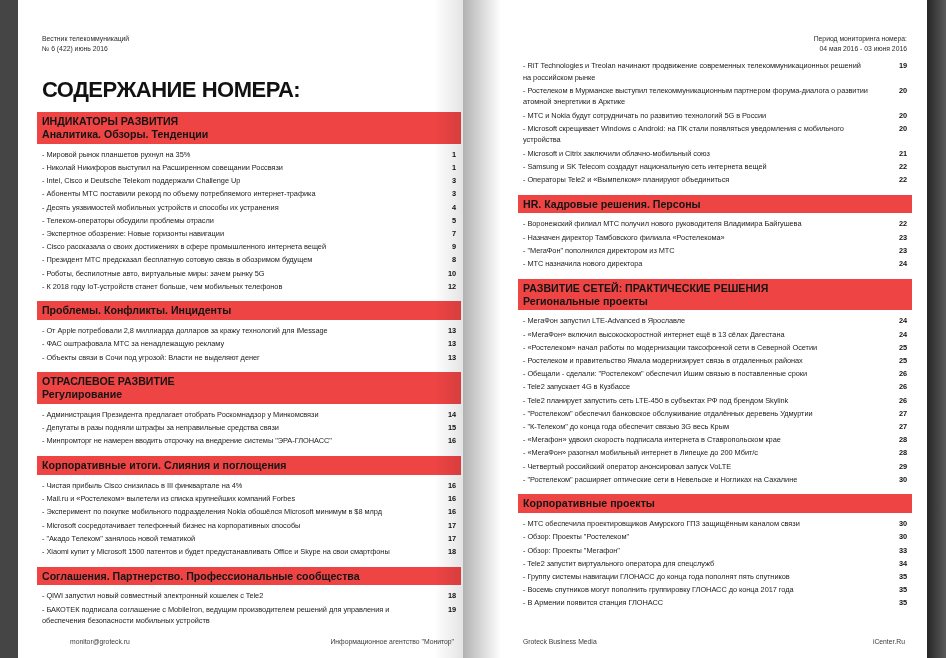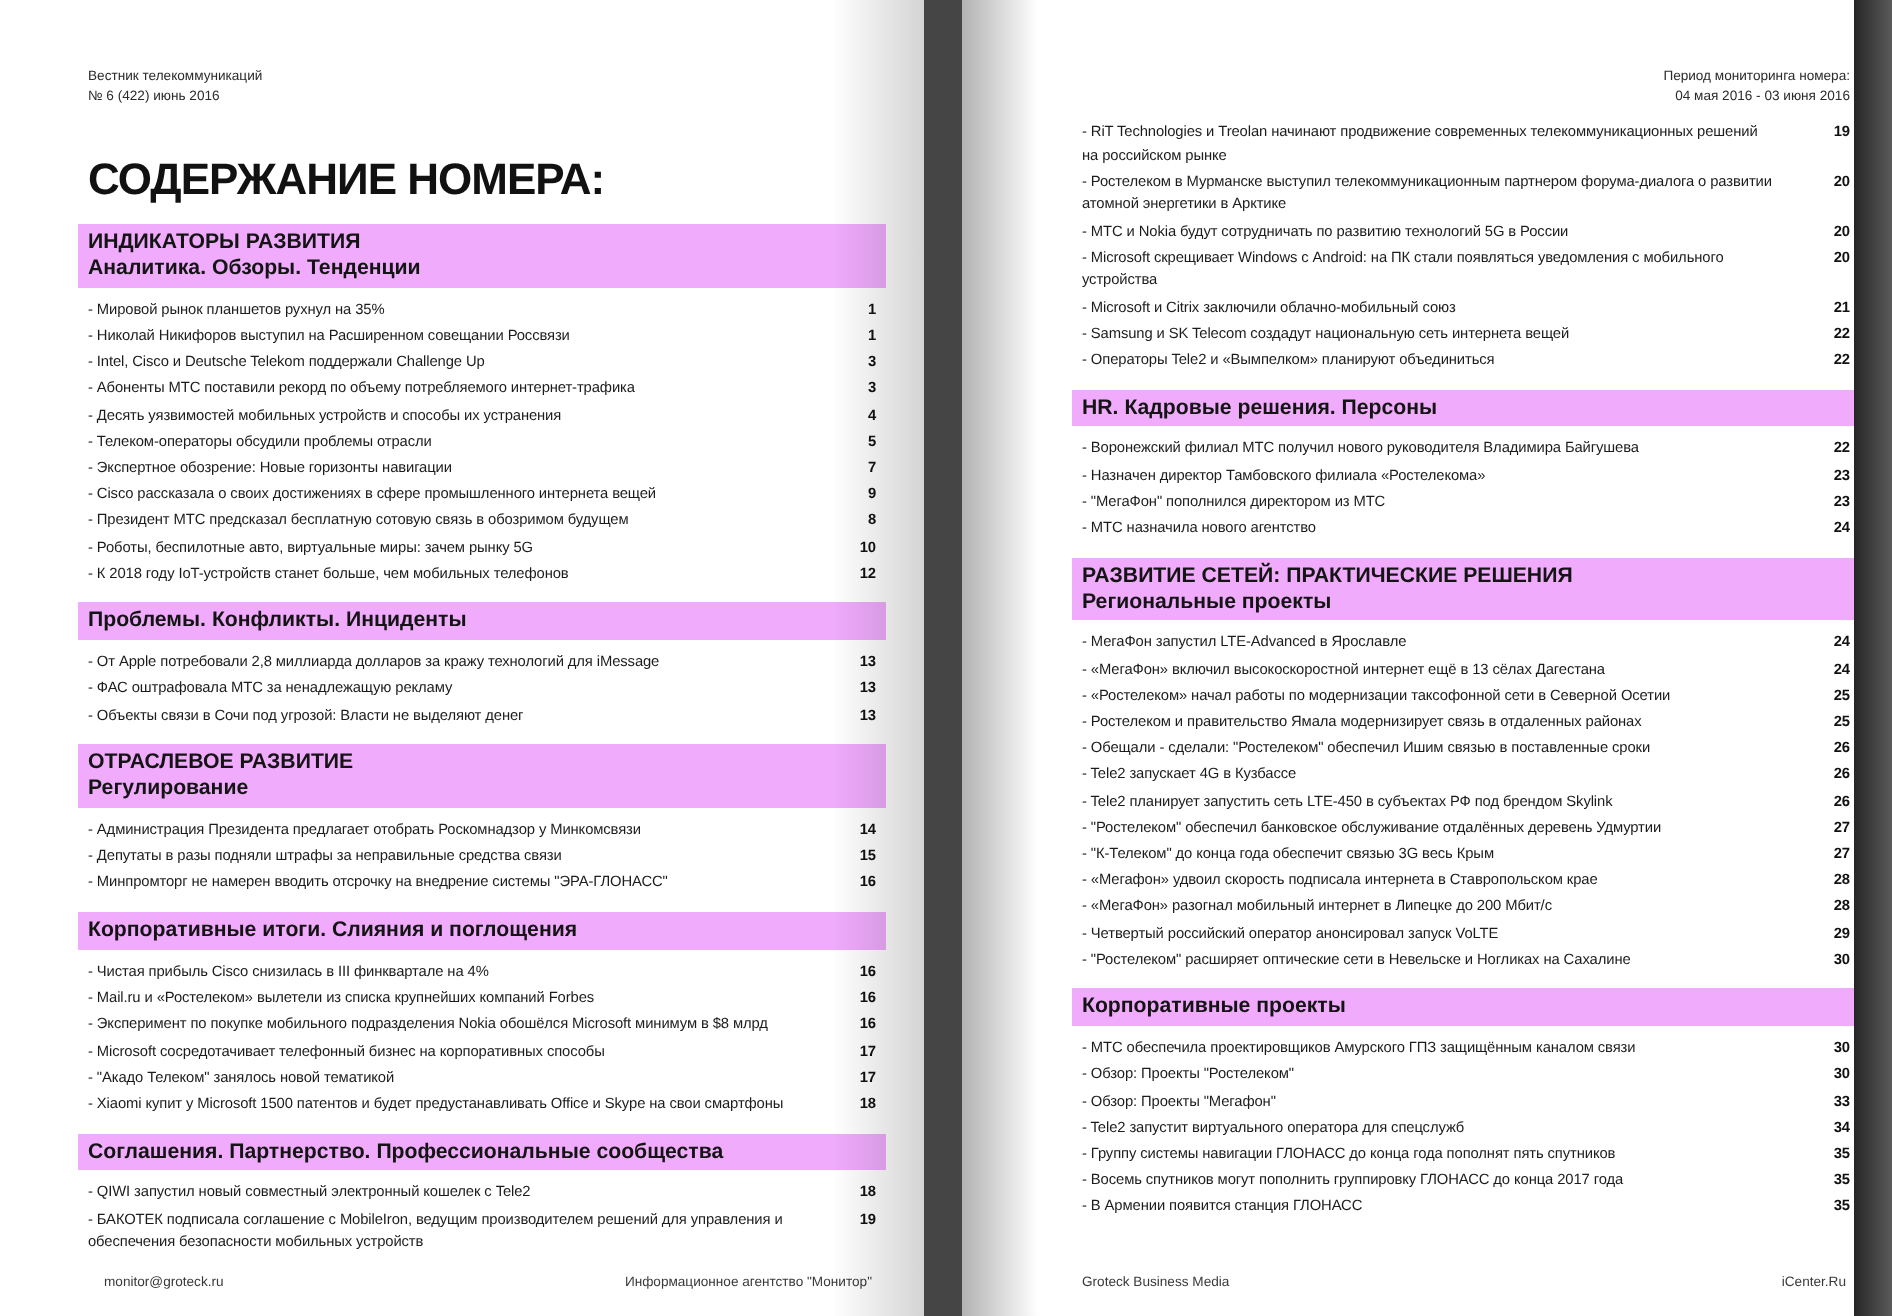--- a/index.html
+++ b/index.html
@@ -5,45 +5,45 @@
   html,body{margin:0;padding:0;}
   body{
     width:946px;height:658px;position:relative;overflow:hidden;
     background:#454545;
     font-family:"Liberation Sans", sans-serif;
     -webkit-font-smoothing:antialiased;
   }
   .page{
     position:absolute;top:0;height:658px;background:#ffffff;box-sizing:border-box;
   }
-  .page-left{left:0;width:462px;padding:34px 24px 0 44px;}
+  .page-left{left:18px;width:462px;padding:34px 24px 0 24px;}
   .page-left::after{
     content:"";position:absolute;top:0;right:0;width:46px;height:100%;
     background:linear-gradient(to right, rgba(0,0,0,0), rgba(0,0,0,0.17));
     pointer-events:none;
   }
-  .page-right{left:463px;width:464px;padding:34px 20px 0 60px;margin-left:18px;}
+  .page-right{left:463px;width:464px;padding:34px 20px 0 60px;}
   .page-right::before{
     content:"";position:absolute;top:0;left:0;width:38px;height:100%;
     background:linear-gradient(to right, rgba(0,0,0,0.30), rgba(0,0,0,0));
     pointer-events:none;
   }
   .edge-shadow{
     position:absolute;top:0;left:927px;width:19px;height:658px;
     background:linear-gradient(to right,#262626,#5a5a5a);
   }
   .page-header{font-size:6.8px;line-height:1.4;color:#2b2b2b;}
   .page-header.right{text-align:right;}
   .doc-title{
     margin:24px 0 0 0;font-size:22px;font-weight:800;color:#111;
     letter-spacing:-0.5px;
   }
   .toc{margin-top:2px;}
   .section-heading{
-    background:#f0abfc;color:#141414;font-weight:700;
+    background:#ef4444;color:#141414;font-weight:700;
     font-size:10.6px;line-height:1.22;
     padding:3px 5px 3px 5px;margin:9px -5px 5px -5px;
   }
   .toc-item{
     display:flex;align-items:flex-start;
     font-size:7.4px;line-height:11.6px;color:#1c1c1c;
     margin-bottom:1.6px;letter-spacing:-0.05px;
   }
   .toc-text{flex:1;padding-right:14px;}
   .toc-text::before{content:"- ";}
@@ -233,21 +233,21 @@
       </div>
       <div class="toc-item">
         <span class="toc-text">Назначен директор Тамбовского филиала «Ростелекома»</span>
         <span class="toc-page">23</span>
       </div>
       <div class="toc-item">
         <span class="toc-text">"МегаФон" пополнился директором из МТС</span>
         <span class="toc-page">23</span>
       </div>
       <div class="toc-item">
-        <span class="toc-text">МТС назначила нового агентство</span>
+        <span class="toc-text">МТС назначила нового директора</span>
         <span class="toc-page">24</span>
       </div>
       <div class="section-heading">
         <div>РАЗВИТИЕ СЕТЕЙ: ПРАКТИЧЕСКИЕ РЕШЕНИЯ</div>
         <div>Региональные проекты</div>
       </div>
       <div class="toc-item">
         <span class="toc-text">МегаФон запустил LTE-Advanced в Ярославле</span>
         <span class="toc-page">24</span>
       </div>

